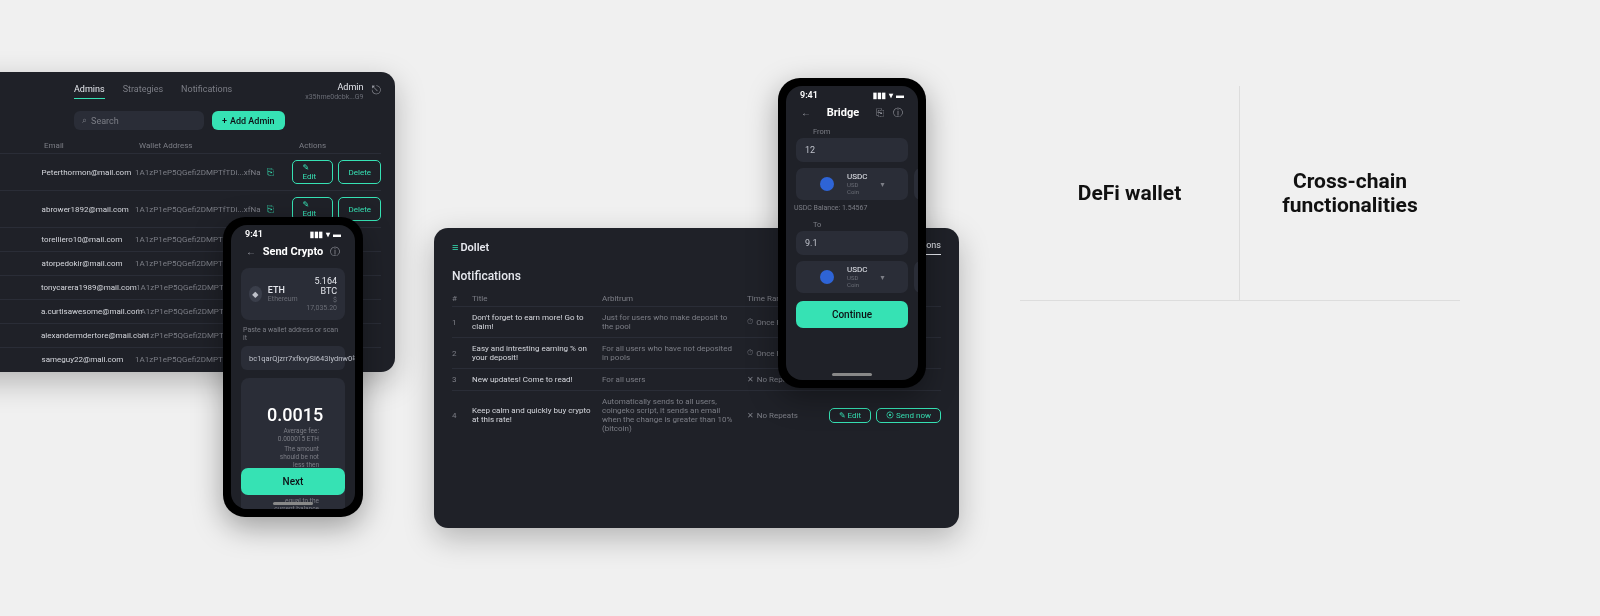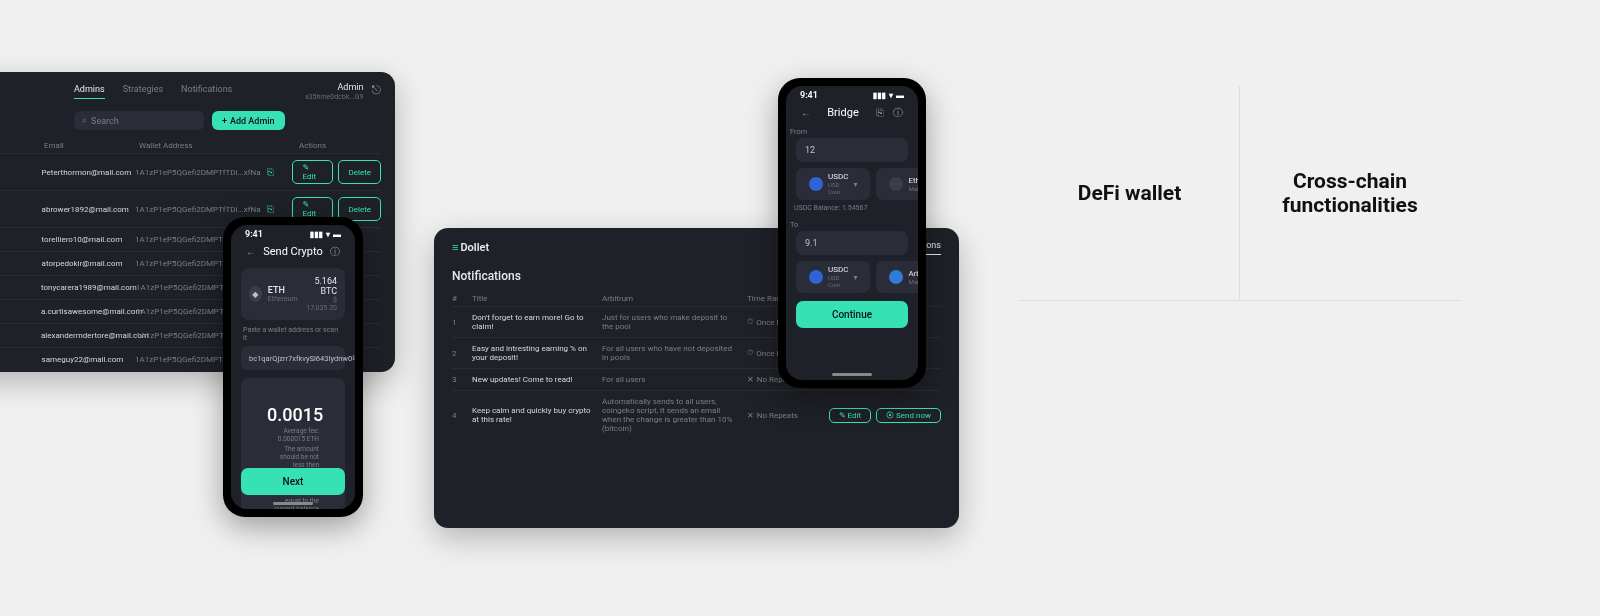--- a/index.html
+++ b/index.html
@@ -4,21 +4,21 @@
 <style>
 *{box-sizing:border-box;margin:0;padding:0;font-family:-apple-system,BlinkMacSystemFont,"Segoe UI",Roboto,sans-serif}
 body{background:#f0f0f0;width:1600px;height:616px;position:relative;overflow:hidden}
 .panel{background:#1f2128;border-radius:14px;position:absolute;box-shadow:0 10px 30px rgba(0,0,0,.25)}
 .phone{background:#000;border-radius:22px;position:absolute;padding:8px;box-shadow:0 10px 30px rgba(0,0,0,.35)}
 .phone-inner{background:#1f2128;border-radius:16px;width:100%;height:100%;overflow:hidden;position:relative}
 .status-bar{display:flex;justify-content:space-between;align-items:center;padding:4px 14px 2px;color:#fff;font-size:9px;font-weight:600}
 .status-icons{display:flex;gap:3px;align-items:center}
 .status-icons span{font-size:8px}
 .header-row{display:flex;align-items:center;justify-content:space-between;padding:4px 14px;color:#fff}
-.header-row .title{font-size:11px;font-weight:400}
+.header-row .title{font-size:11px;font-weight:700}
 .hicon{width:12px;height:12px;display:flex;align-items:center;justify-content:center;color:#9b9da5;font-size:10px}
 
 #admin{left:-120px;top:72px;width:515px;height:300px;padding:10px 14px}
 .tabs{display:flex;gap:18px;font-size:9px;color:#7c7e86;padding:2px 0 8px 180px}
 .tabs .active{color:#e6e8ee;border-bottom:1px solid #36e2b4;padding-bottom:4px}
 .admin-top-right{position:absolute;right:14px;top:10px;text-align:right;color:#e6e8ee;font-size:9px;display:flex;gap:8px;align-items:flex-start}
 .admin-top-right .meta{line-height:1.2}
 .admin-top-right .meta .sub{color:#6a6d76;font-size:7px}
 .exit-icon{color:#9b9da5;font-size:12px;margin-top:1px}
 .search-add{display:flex;gap:8px;margin:4px 0 8px 180px}
@@ -70,24 +70,24 @@
 .nth>div:nth-child(3){width:145px}
 .nth>div:nth-child(4){width:60px}
 .ntr{display:flex;align-items:center;color:#d6d8de;font-size:8px;padding:6px 0;border-top:1px solid #2a2d37}
 .ntr>div:nth-child(1){width:20px;color:#7c7e86}
 .ntr>div:nth-child(2){width:130px;padding-right:8px}
 .ntr>div:nth-child(3){width:145px;color:#7c7e86;padding-right:8px}
 .ntr>div:nth-child(4){width:70px;color:#7c7e86;display:flex;align-items:center;gap:3px}
 .ntr>div:nth-child(5){display:flex;gap:5px;margin-left:auto}
 
 #phone2{left:778px;top:78px;width:148px;height:310px}
-.label{color:#7c7e86;font-size:7.5px;padding:4px 4px 2px}
+.label{color:#7c7e86;font-size:7.5px;padding:4px 27px 2px}
 .input-box{background:#2a2d37;border-radius:7px;margin:0 10px;padding:7px 9px;color:#bfc2cb;font-size:9px}
 .sel-row{display:flex;gap:6px;margin:6px 10px 0}
-.sel{background:#2a2d37;border-radius:7px;flex:1;padding:5px 13px;display:flex;align-items:center;gap:5px}
+.sel{background:#2a2d37;border-radius:7px;flex:1;padding:5px 24px;display:flex;align-items:center;gap:13px}
 .sel .ic{width:14px;height:14px;border-radius:50%;background:#2e64d6;flex-shrink:0}
 .sel .ic.eth{background:#3a3e4a}
 .sel .ic.arb{background:#2e7cd6}
 .sel .nm{color:#e6e8ee;font-size:8px;line-height:1}
 .sel .sb{color:#6a6d76;font-size:6px}
 .sel .chev{margin-left:auto;color:#7c7e86;font-size:8px}
 .bal{color:#7c7e86;font-size:7px;padding:4px 8px}
 .cont-btn{background:#36e2b4;color:#0d1014;border-radius:7px;margin:8px 10px 0;padding:8px;text-align:center;font-size:10px;font-weight:500}
 
 .features{position:absolute;left:1020px;top:86px;width:440px;display:grid;grid-template-columns:1fr 1fr;grid-template-rows:1fr 1fr}

